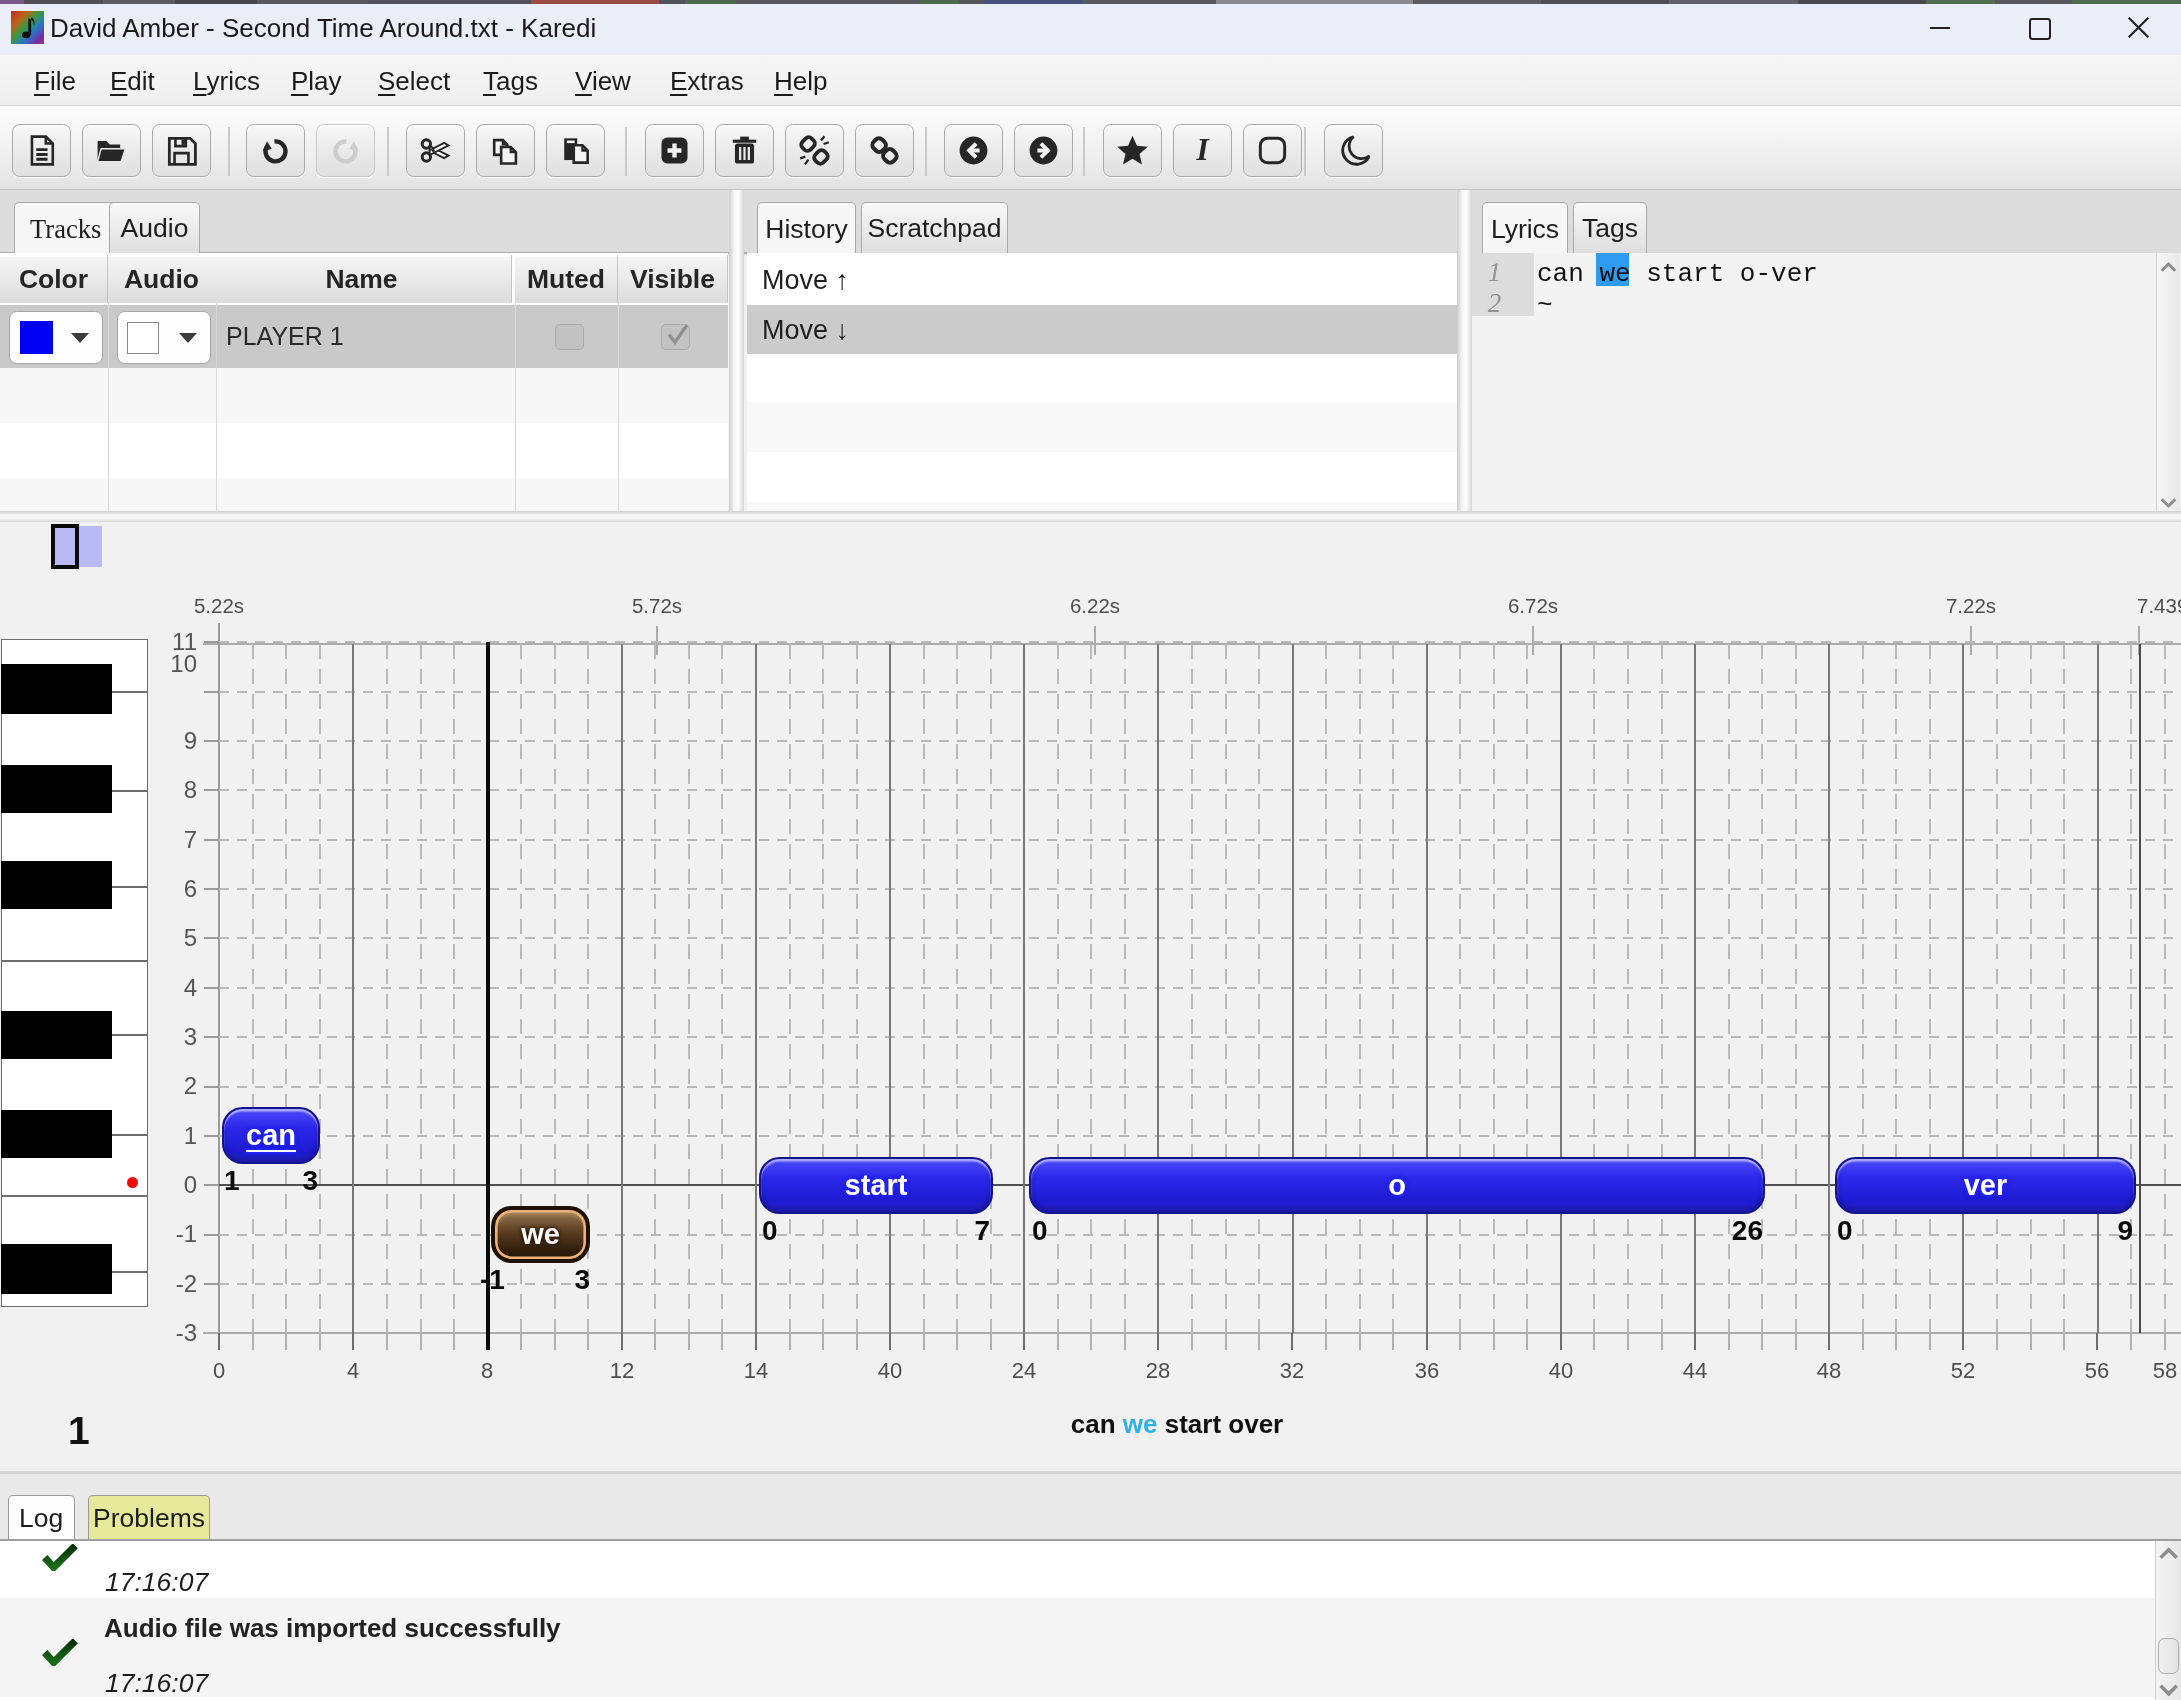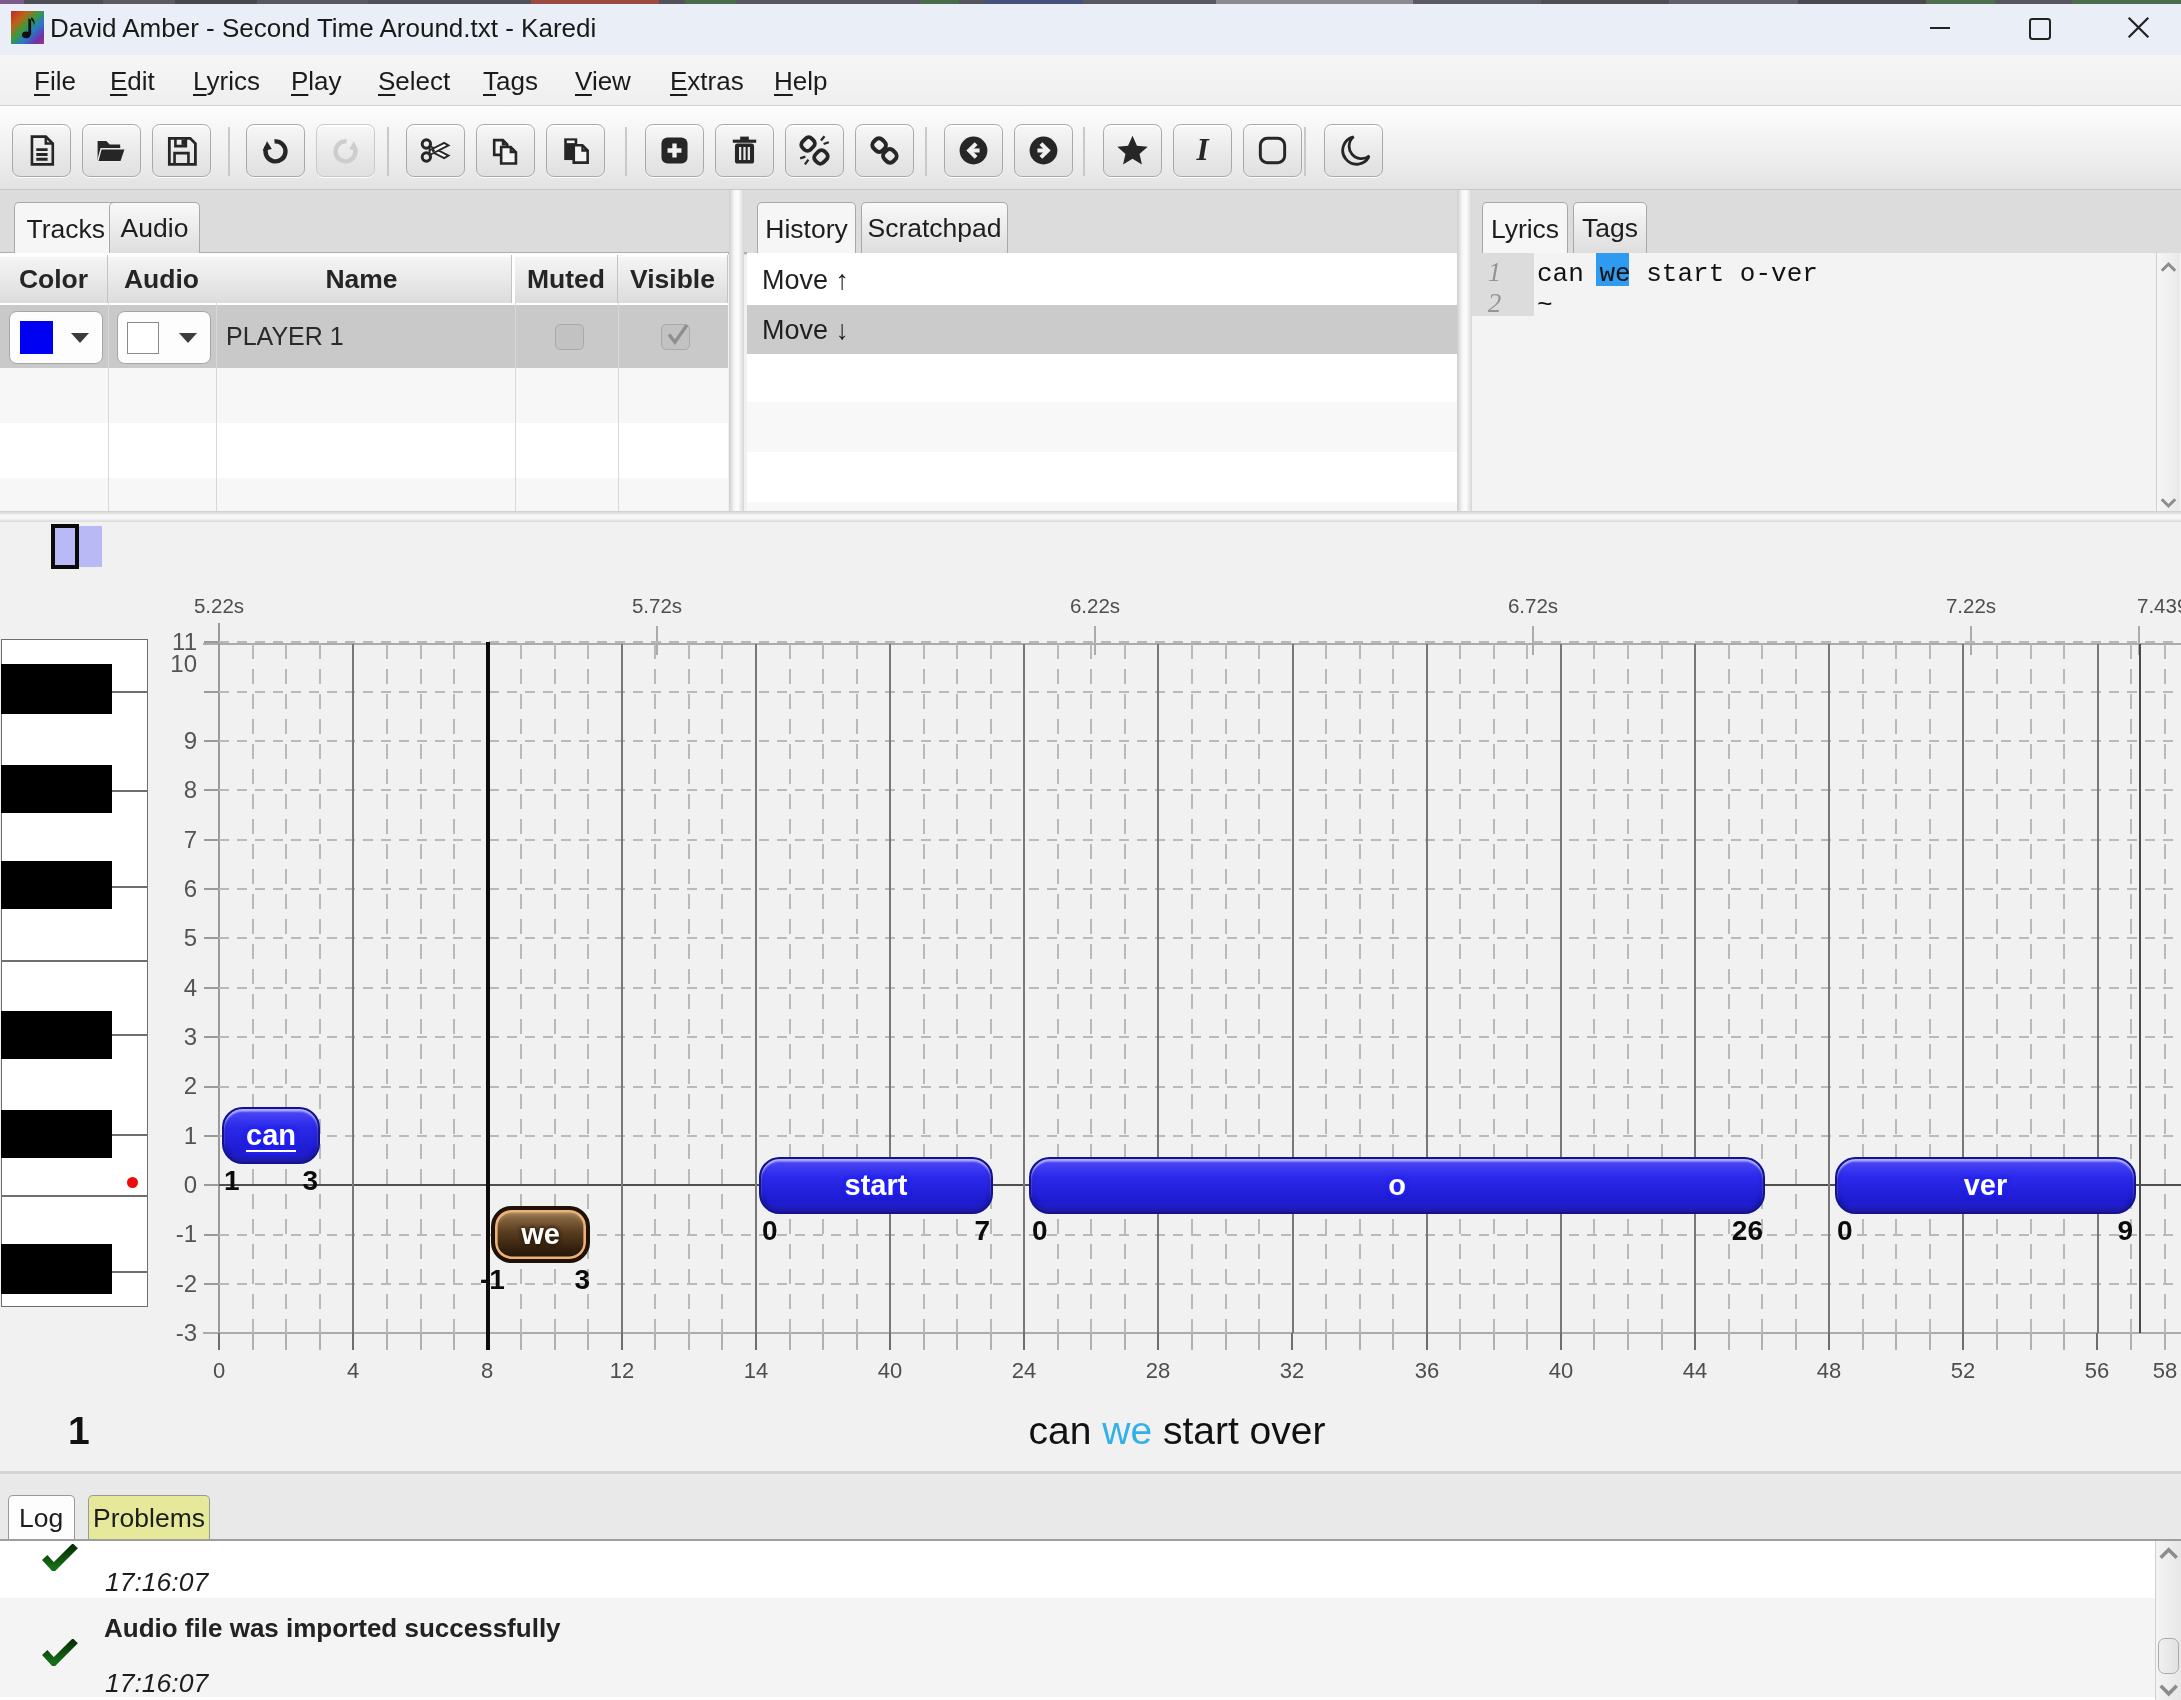--- a/index.html
+++ b/index.html
@@ -197,21 +197,21 @@
     </svg>
   </div>
 <div class="tb-sep" style="left:228px;"></div>
 <div class="tb-sep" style="left:387px;"></div>
 <div class="tb-sep" style="left:625px;"></div>
 <div class="tb-sep" style="left:925px;"></div>
 <div class="tb-sep" style="left:1083px;"></div>
 <div class="tb-sep" style="left:1304px;"></div>
 <div class="abs" style="left:0;top:190px;width:2181px;height:65px;background:#dcdcdc;"></div>
 <div class="abs" style="left:0;top:252px;width:2181px;height:1.7px;background:#aeaeae;"></div>
-<div class="tab sel" style="left:13.7px;width:104px;">Tracks</div>
+<div class="tab sel" style="left:13.7px;width:104px;font-family:Liberation Serif, serif;">Tracks</div>
 <div class="tab" style="left:109px;width:91px;">Audio</div>
 <div class="abs" style="left:0;top:253px;width:728px;height:258px;background:#fff;"></div>
 <div class="hdrcell" style="left:0px;width:108px;">Color</div>
 <div class="hdrcell" style="left:108px;width:108px;">Audio</div>
 <div class="hdrcell" style="left:212px;width:300px;">Name</div>
 <div class="hdrcell" style="left:515px;width:103px;">Muted</div>
 <div class="hdrcell" style="left:618px;width:110px;">Visible</div>
 <div class="abs" style="left:0;top:305px;width:728px;height:63px;background:#c9c9c9;"></div>
 <div class="abs" style="left:0;top:368px;width:728px;height:55px;background:#f7f7f7;"></div>
 <div class="abs" style="left:0;top:423px;width:728px;height:55px;background:#ffffff;"></div>
@@ -493,21 +493,21 @@
     <span class="notetxt" style="">ver</span>
   </div>
 <div class="nnum" style="left:1837px;top:1217px;">0</div>
 <div class="nnum" style="left:2133px;top:1217px;transform:translateX(-100%);">9</div>
 <div class="notepill" style="left:491px;top:1206px;width:99px;border:4.3px solid #1f1106;background:linear-gradient(#9a7a52,#5a3d20 45%,#32200e 80%,#261708);box-shadow:inset 0 0 0 2.6px #edb077, inset 0 4.3px 4.3px rgba(255,225,170,.3);">
     <span style="text-shadow:0 0 4.3px #2a1708,0 0 4.3px #2a1708;">we</span>
   </div>
 <div class="nnum" style="left:480px;top:1266px;">-1</div>
 <div class="nnum" style="left:590px;top:1266px;transform:translateX(-100%);">3</div>
 <div class="abs" style="left:68px;top:1409px;font-size:39px;font-weight:bold;color:#111;">1</div>
-<div class="abs" style="left:1177px;top:1409px;transform:translateX(-50%);font-size:39px;font-weight:normal;color:#111;white-space:nowrap;">can <span style="color:#30b2e9;">we</span> start over</div>
+<div class="abs" style="left:1177px;top:1409px;transform:translateX(-50%);font-size:26px;font-weight:bold;color:#111;white-space:nowrap;">can <span style="color:#30b2e9;">we</span> start over</div>
 <div class="abs" style="left:0;top:1471px;width:2181px;height:3.4px;background:#d4d4d4;"></div>
 <div class="abs" style="left:0;top:1474px;width:2181px;height:226px;background:#e9e9e9;"></div>
 <div class="abs" style="left:7.7px;top:1495px;width:67px;height:45px;box-sizing:border-box;border:1.7px solid #999;border-bottom:none;border-radius:5.1px 5.1px 0 0;background:#fdfdfd;font-size:26.5px;color:#1d1d1d;display:flex;align-items:center;justify-content:center;">Log</div>
 <div class="abs" style="left:88px;top:1495px;width:122px;height:45px;box-sizing:border-box;border:1.7px solid #999;border-bottom:none;border-radius:5.1px 5.1px 0 0;background:#e6e999;font-size:26.5px;color:#1d1d1d;display:flex;align-items:center;justify-content:center;">Problems</div>
 <div class="abs" style="left:0;top:1539px;width:2181px;height:1.7px;background:#9e9e9e;"></div>
 <div class="abs" style="left:0;top:1541px;width:2181px;height:159px;background:#fff;"></div>
 <div class="abs" style="left:0;top:1598px;width:2181px;height:99px;background:#f4f4f4;"></div>
 <svg class="abs" style="left:42px;top:1544px;" width="36" height="27" viewBox="0 0 40 30">
 <defs>
       <linearGradient id="gc491803" x1="0" y1="0" x2="0" y2="1">

